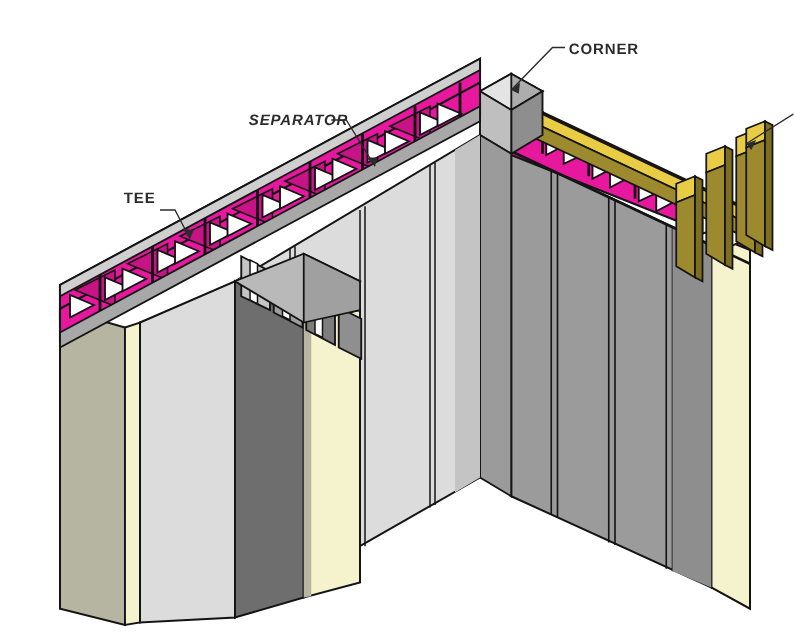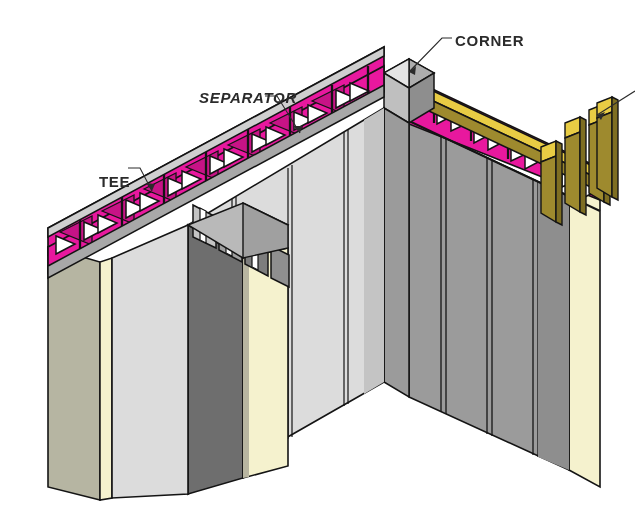--- a/index.html
+++ b/index.html
@@ -17,29 +17,29 @@
   }
   #scene{
     position:absolute;
     left:0; top:0;
     width:635px;
     height:510px;
   }
   .lbl{
     position:absolute;
     font-family:"Liberation Sans", sans-serif;
-    font-size:15px;
+    font-size:12px;
     letter-spacing:0.7px;
     color:#2b2b2b;
     white-space:nowrap;
     font-weight:700;
     line-height:1;
     text-align:center;
   }
-  #lbl-tee{ left:99px;  top:174px; }
+  #lbl-tee{ left:99px;  top:152px; }
   #lbl-sep{ left:199px; top:90px;font-style:italic;  }
   #lbl-cor{ left:455px; top:33px;  }
 </style>
 </head>
 <body>
 
 <div id="stage">
 
   <svg id="scene" viewBox="0 0 635 510">
     <defs>

